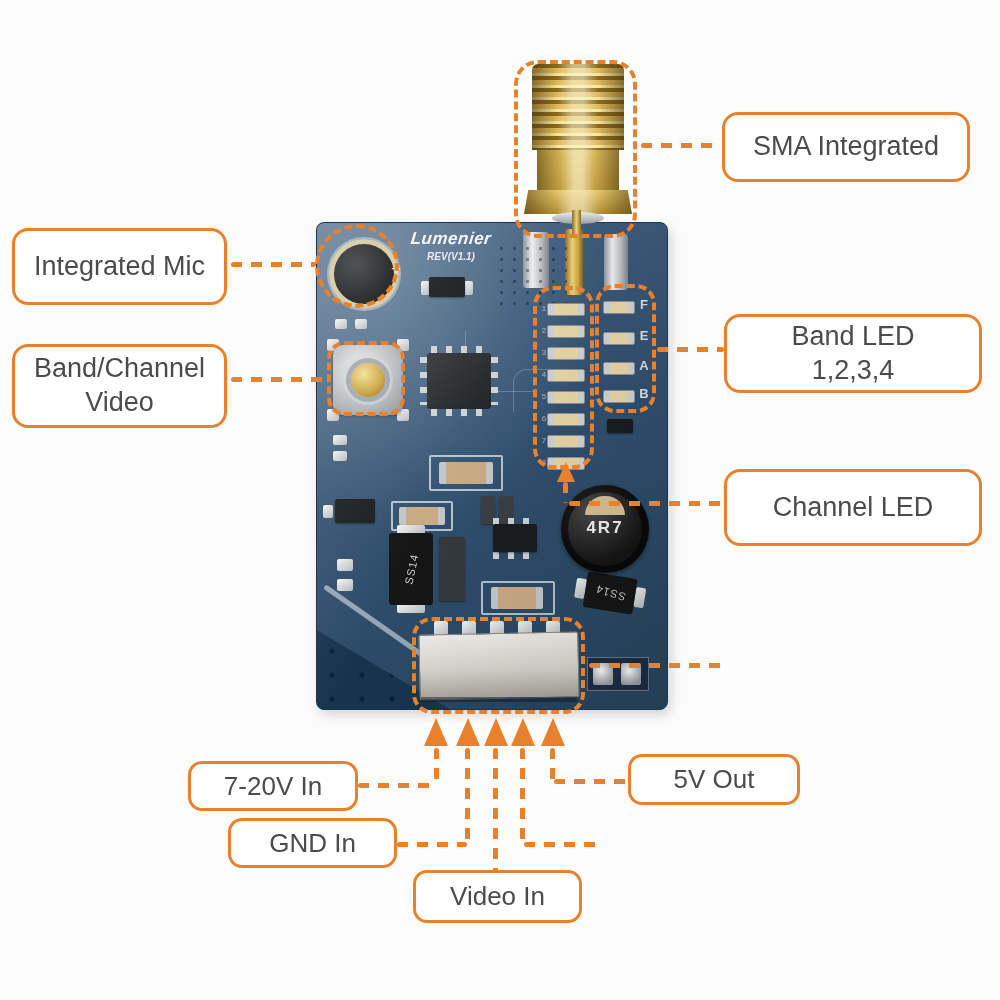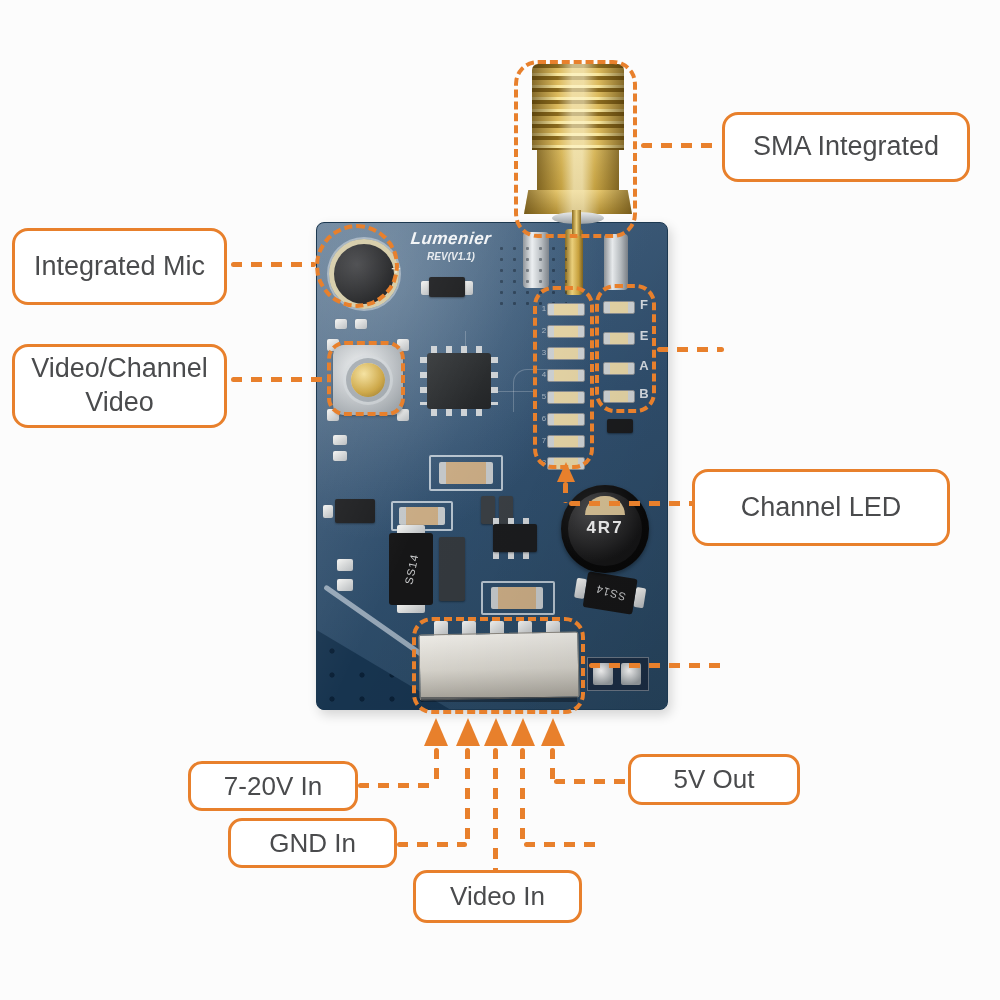--- a/index.html
+++ b/index.html
@@ -270,24 +270,28 @@
   <div class="uparrow" style="left:511px;top:718px;"></div>
   <div class="uparrow" style="left:541px;top:718px;"></div>
 
   <div class="lbl" style="left:722px;top:112px;width:248px;height:70px;">
     <span>SMA Integrated</span>
   </div>
   <div class="lbl" style="left:12px;top:228px;width:215px;height:77px;">
     <span>Integrated Mic</span>
   </div>
   <div class="lbl" style="left:12px;top:344px;width:215px;height:84px;">
-    <span>Video/Channel</span>
+    <span>Band/Channel</span>
     <span>Video</span>
   </div>
-  <div class="lbl" style="left:692px;top:469px;width:258px;height:77px;">
+  <div class="lbl" style="left:724px;top:314px;width:258px;height:79px;">
+    <span>Band LED</span>
+    <span>1,2,3,4</span>
+  </div>
+  <div class="lbl" style="left:724px;top:469px;width:258px;height:77px;">
     <span>Channel LED</span>
   </div>
   <div class="lbl small" style="left:188px;top:761px;width:170px;height:50px;">
     <span>7-20V In</span>
   </div>
   <div class="lbl small" style="left:413px;top:870px;width:169px;height:53px;">
     <span>Video In</span>
   </div>
   <div class="lbl small" style="left:228px;top:818px;width:169px;height:50px;">
     <span>GND In</span>

